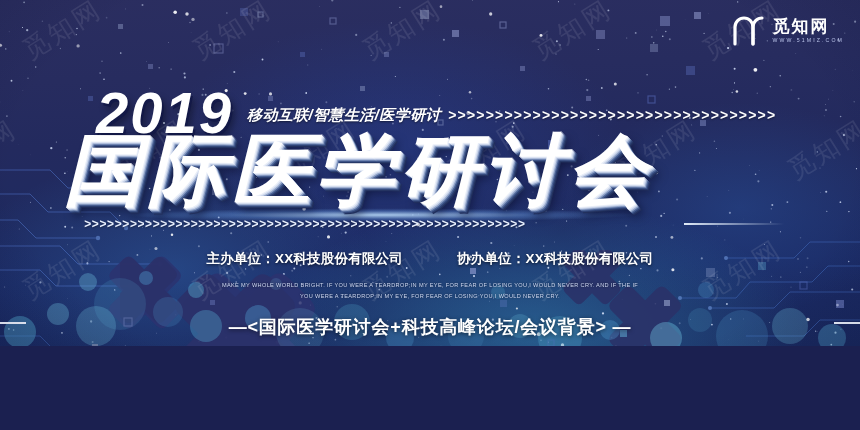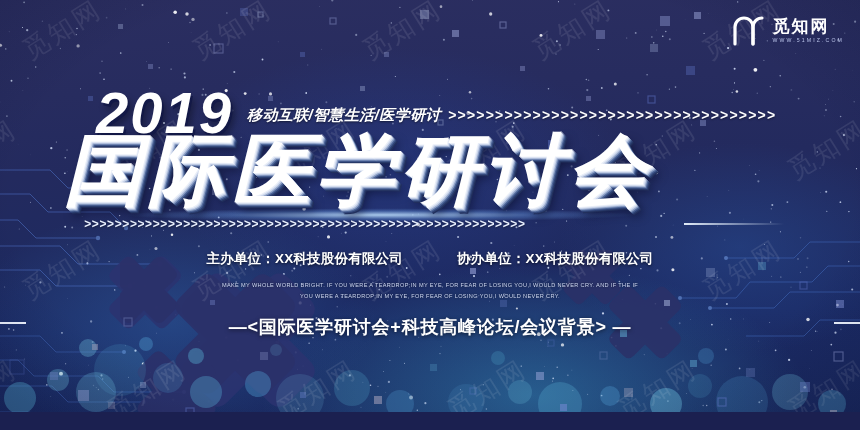--- a/index.html
+++ b/index.html
@@ -2,21 +2,21 @@
 <html><head>
 <meta charset="utf-8">
 <title>Conference Banner</title>
 <style>
   * { margin:0; padding:0; box-sizing:border-box; }
   html,body { width:860px; height:430px; overflow:hidden; background:#1b2050; }
   body { font-family:"Liberation Sans","DejaVu Sans",sans-serif; }
 
   #stage{
     position:relative;
-    width:860px; height:412px;
+    width:860px; height:346px;
     overflow:hidden;
     background:
       radial-gradient(ellipse 420px 200px at 62% 96%, rgba(60,170,210,0.40) 0%, rgba(60,170,210,0) 65%),
       radial-gradient(ellipse 300px 170px at 20% 78%, rgba(56,120,190,0.35) 0%, rgba(56,120,190,0) 68%),
       radial-gradient(ellipse 260px 150px at 86% 60%, rgba(45,95,175,0.32) 0%, rgba(45,95,175,0) 70%),
       radial-gradient(ellipse 330px 180px at 46% 42%, rgba(40,70,160,0.40) 0%, rgba(40,70,160,0) 70%),
       linear-gradient(178deg,#2b2e60 0%, #272c5f 22%, #232a5e 40%, #1f2a60 58%, #1b2a64 76%, #19285e 100%);
   }
 
   

